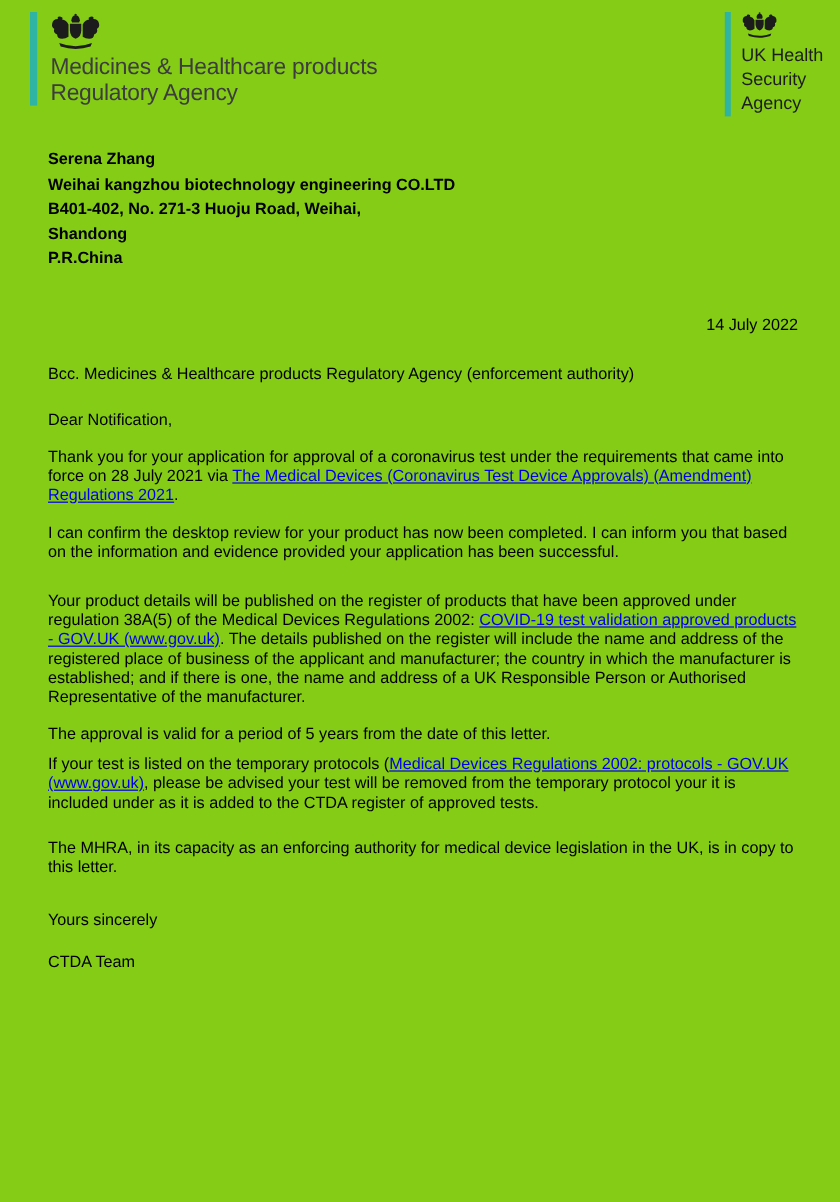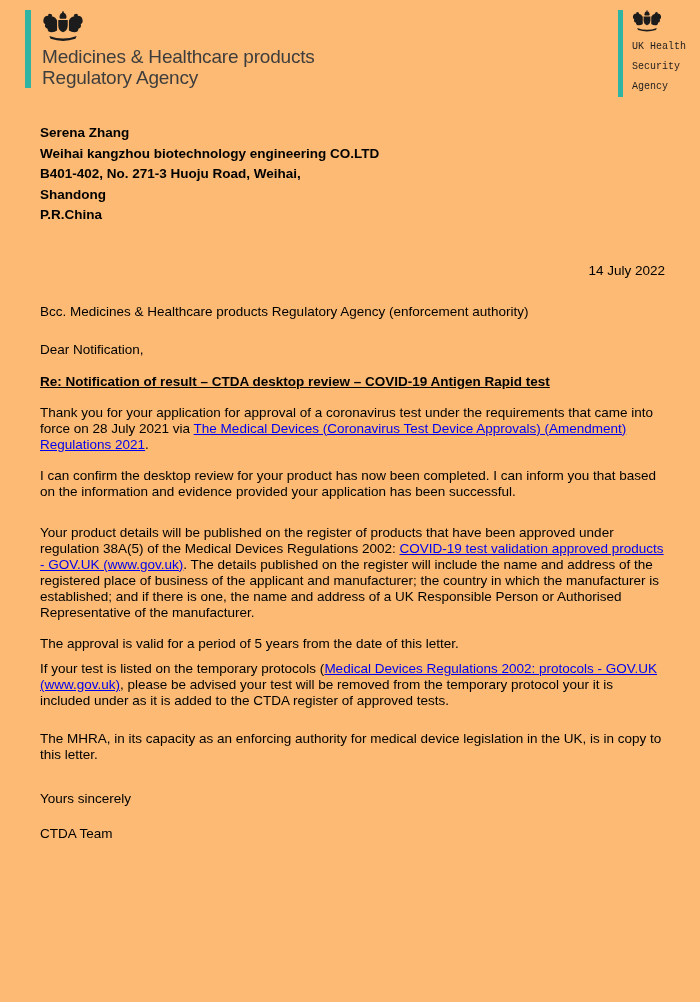--- a/index.html
+++ b/index.html
@@ -3,21 +3,21 @@
 <meta charset="utf-8">
 <style>
   * { margin: 0; padding: 0; box-sizing: border-box; }
   html, body {
     width: 700px; height: 1002px;
     background: #ffffff;
     font-family: "Liberation Sans", "DejaVu Sans", sans-serif;
     color: #000000;
     overflow: hidden;
   }
-  .page { position: relative; width: 700px; height: 1002px; background: #fdba74; }
+  .page { position: relative; width: 700px; height: 1002px; background: #84cc16; }
 
   
   .header {
     display: flex;
     justify-content: space-between;
     align-items: flex-start;
     padding: 10px 14px 0 25px;
   }
   .logo-block { display: flex; }
   .logo-bar { width: 6px; background: #2fb3a3; flex: 0 0 auto; }
@@ -28,25 +28,24 @@
     font-size: 19px;
     line-height: 21px;
     color: #3d3d3d;
     letter-spacing: -0.2px;
     white-space: nowrap;
   }
   .ukhsa .logo-bar { width: 5px; }
   .ukhsa .logo-content { padding-left: 9px; }
   .ukhsa-text {
     margin-top: 4px;
-    font-size: 10px;
+    font-size: 15px;
     line-height: 20px;
     color: #1d1d1d;
     white-space: nowrap;
-    font-family: Liberation Mono, monospace;
   }
   .crest { display: block; }
 
   
   .letter {
     padding: 0 35px 0 40px;
     font-size: 13.5px;
     line-height: 16px;
   }
   .recipient { margin-top: 26px; line-height: 20.5px; font-weight: bold; }
@@ -125,21 +124,20 @@
         <div>Shandong</div>
         <div>P.R.China</div>
       </div>
 
     <div class="date-line">14 July 2022</div>
 
     <div class="bcc-line">Bcc. Medicines &amp; Healthcare products Regulatory Agency (enforcement authority)</div>
 
     <div class="salutation">Dear Notification,</div>
 
-    <div class="subject">Re: Notification of result – CTDA desktop review – COVID-19 Antigen Rapid test</div>
 
     <div class="paragraphs">
         <p class="para"><span>Thank you for your application for approval of a coronavirus test under the requirements that came into force on 28 July 2021 via </span><a class="link" href="#">The Medical Devices (Coronavirus Test Device Approvals) (Amendment) Regulations 2021</a><span>.</span></p>
         <p class="para"><span>I can confirm the desktop review for your product has now been completed. I can inform you that based on the information and evidence provided your application has been successful.</span></p>
         <p class="para"><span>Your product details will be published on the register of products that have been approved under regulation 38A(5) of the Medical Devices Regulations 2002: </span><a class="link" href="#">COVID-19 test validation approved products - GOV.UK (www.gov.uk)</a><span>. The details published on the register will include the name and address of the registered place of business of the applicant and manufacturer; the country in which the manufacturer is established; and if there is one, the name and address of a UK Responsible Person or Authorised Representative of the manufacturer.</span></p>
         <p class="para"><span>The approval is valid for a period of 5 years from the date of this letter.</span></p>
         <p class="para"><span>If your test is listed on the temporary protocols (</span><a class="link" href="#">Medical Devices Regulations 2002: protocols - GOV.UK (www.gov.uk)</a><span>, please be advised your test will be removed from the temporary protocol your it is included under as it is added to the CTDA register of approved tests.</span></p>
         <p class="para"><span>The MHRA, in its capacity as an enforcing authority for medical device legislation in the UK, is in copy to this letter.</span></p>
       </div>
 

